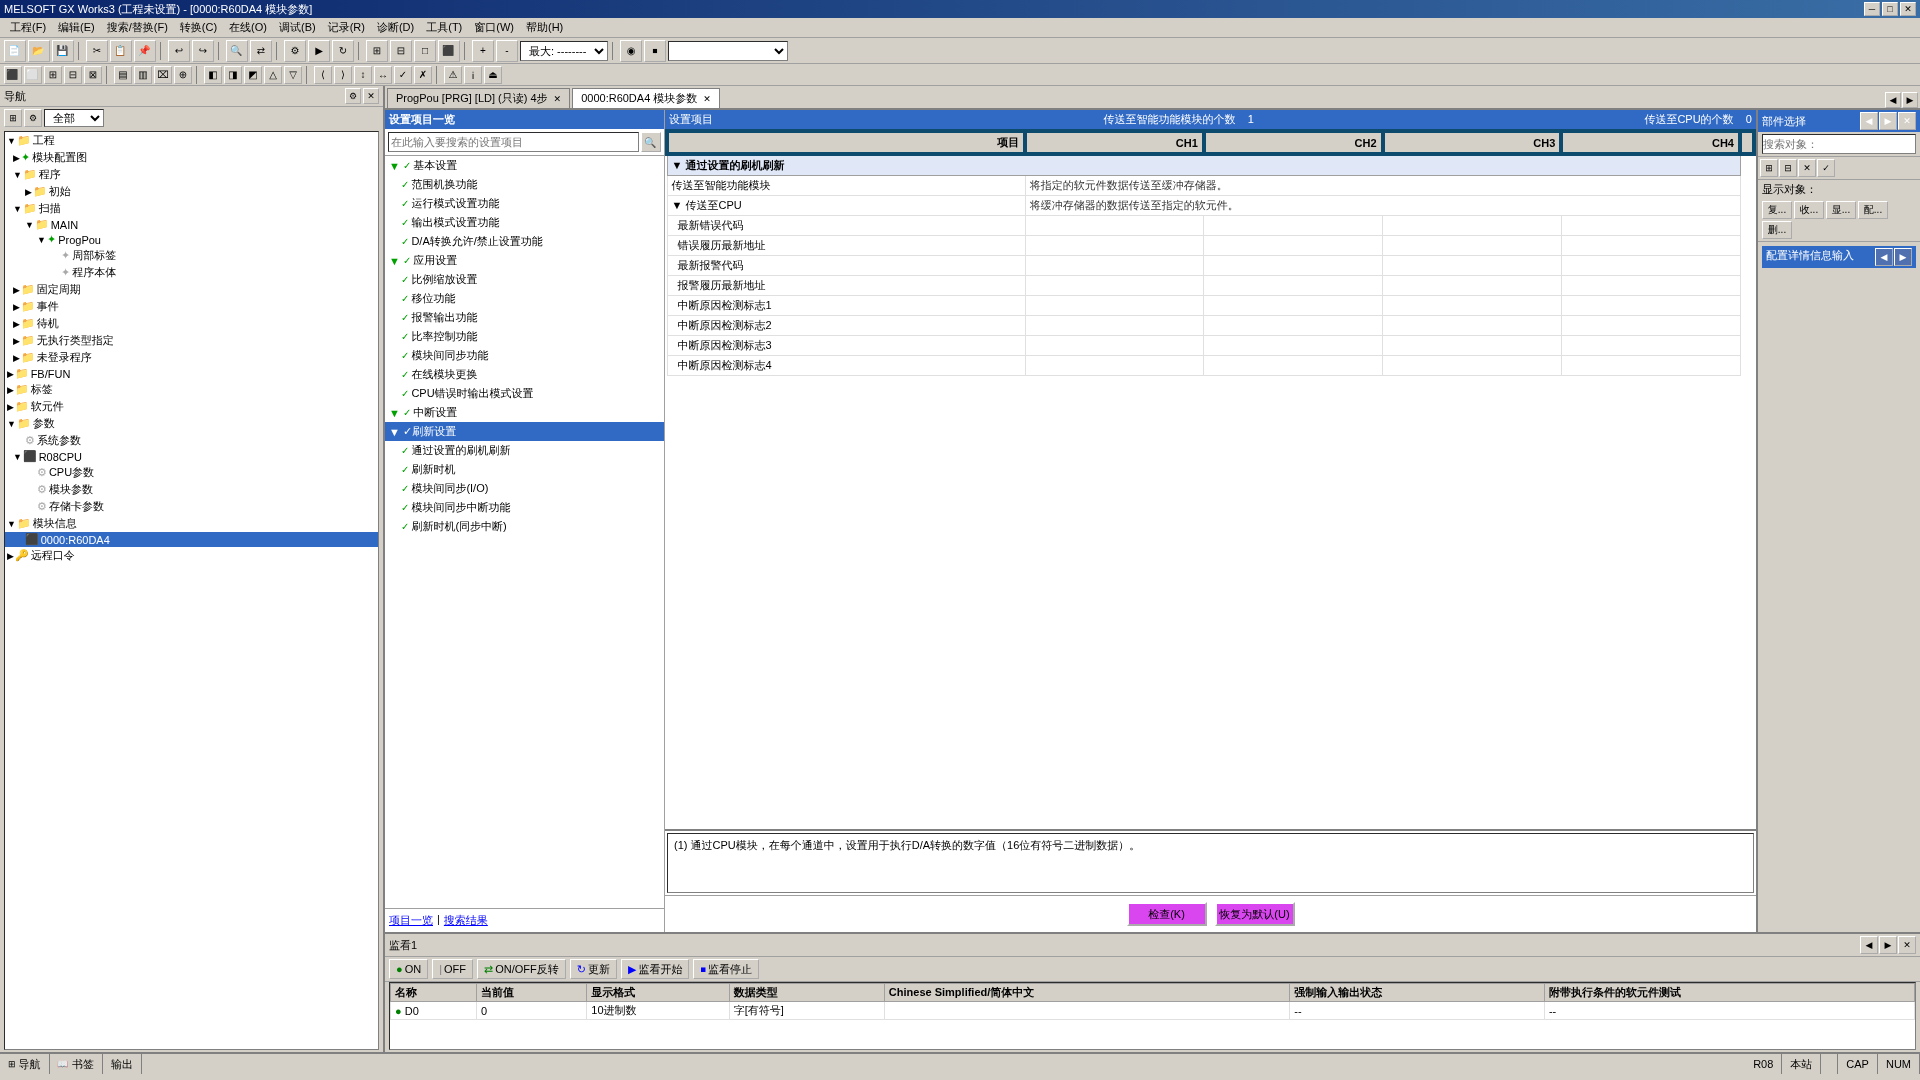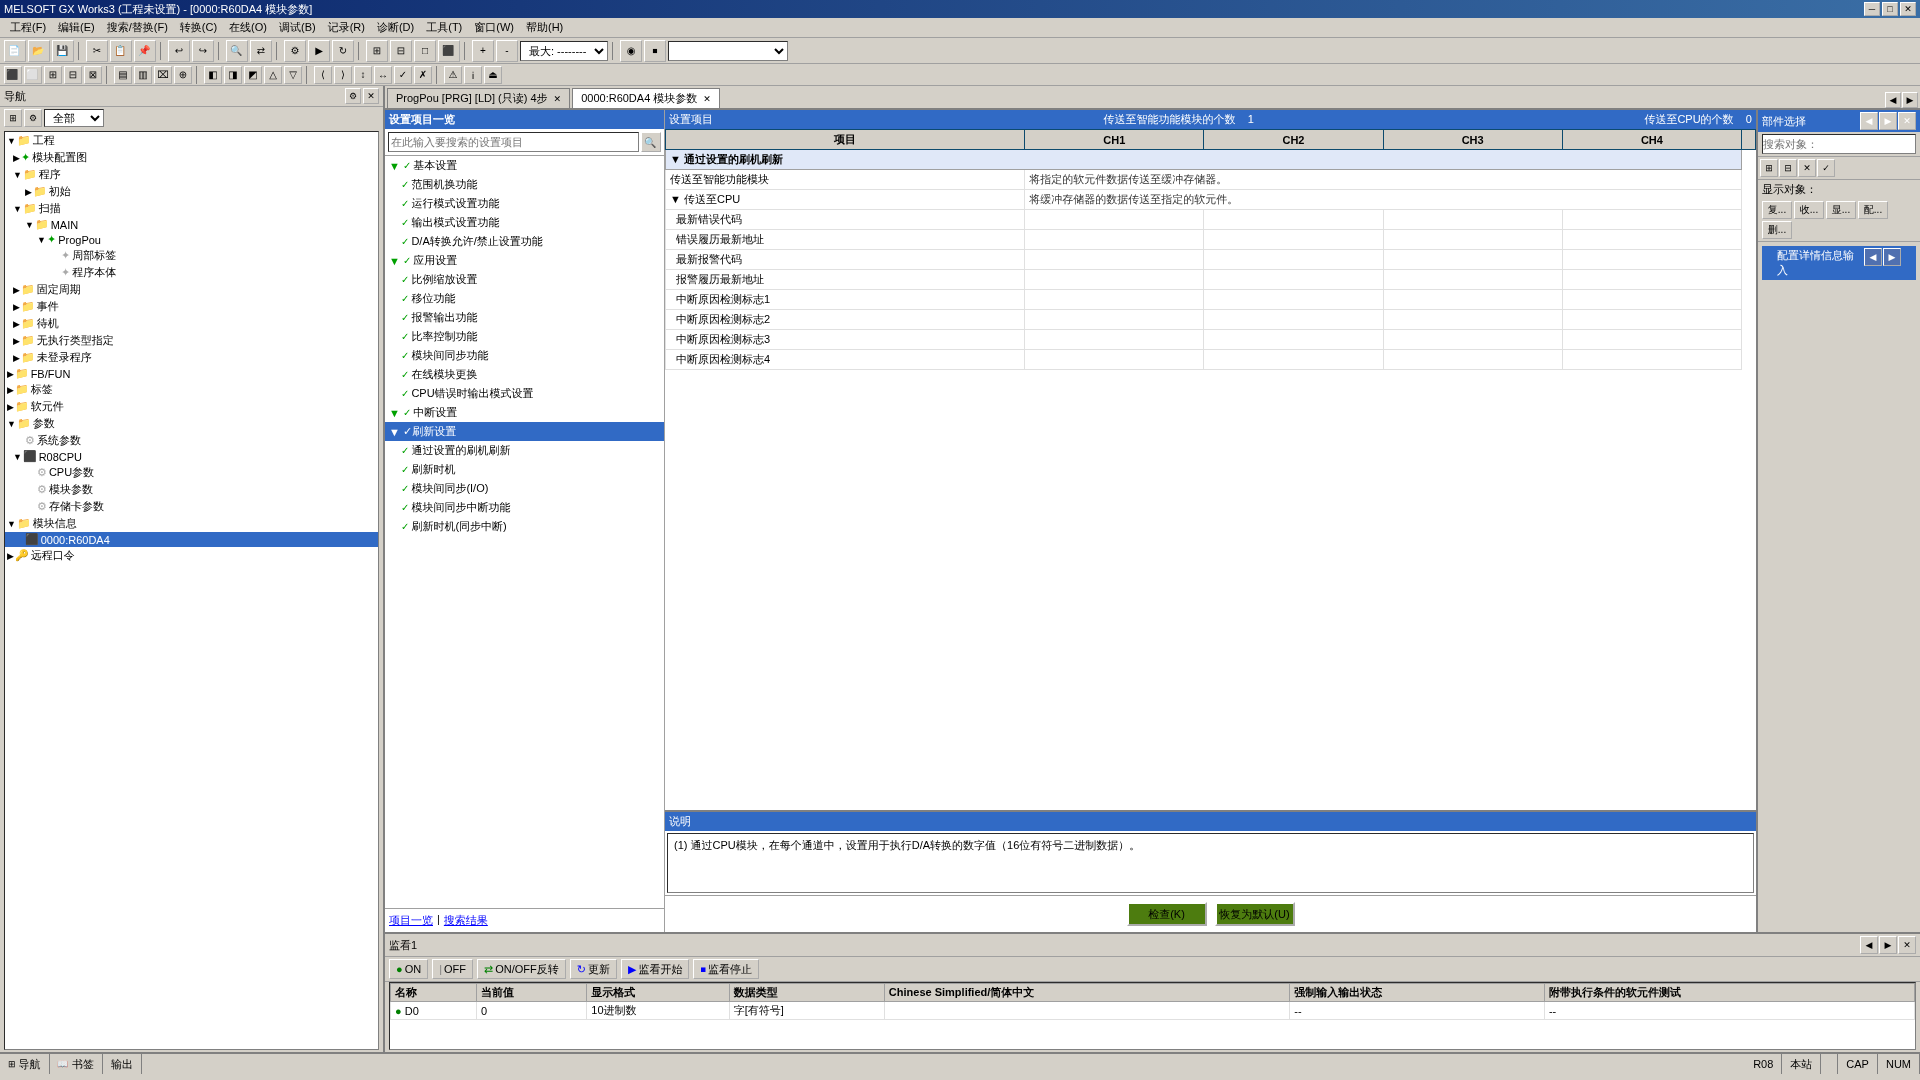--- a/index.html
+++ b/index.html
@@ -186,23 +186,23 @@
       flex: 1;
       overflow-y: auto;
     }
     .s-table {
       width: 100%;
       border-collapse: collapse;
       font-size: 11px;
     }
     .s-table th {
       background: #d4d0c8;
-      border: 1px solid #0c4a6e;
+      border: 4px solid #0c4a6e;
       padding: 2px 4px;
-      text-align: center;
+      text-align: right;
     }
     .s-table td {
       border: 1px solid #e0e0e0;
       padding: 2px 4px;
     }
     .s-table tr.group-header td {
       background: #e0e8f8;
       font-weight: bold;
       border: 1px solid #a0a0a0;
     }
@@ -229,21 +229,21 @@
       margin: 2px;
     }
 
     
     #button-area {
       display: flex; gap: 8px; padding: 6px; justify-content: center;
       border-top: 1px solid #a0a0a0;
     }
     .dlg-btn {
       min-width: 80px; height: 24px;
-      background: #4d7c0f;
+      background: #d946ef;
       border: 2px outset #ffffff;
       cursor: pointer;
       font-size: 11px;
     }
 
     
     #right-side-panel {
       width: 164px;
       border-left: 2px solid #808080;
       background: #d4d0c8;
@@ -770,23 +770,20 @@
                 <td></td>
                 <td></td>
                 <td></td>
                 <td></td>
               </tr>
             </tbody>
           </table>
         </div>
 
         <div id="desc-area">
-          <div id="desc-header">
-            <span>说明</span>
-          </div>
           <div id="desc-content">(1) 通过CPU模块，在每个通道中，设置用于执行D/A转换的数字值（16位有符号二进制数据）。</div>
         </div>
 
         <div id="button-area">
           <button class="dlg-btn">检查(K)</button>
           <button class="dlg-btn">恢复为默认(U)</button>
         </div>
       </div>
 
       <div id="right-side-panel">
@@ -811,21 +808,21 @@
           <span>显示对象：</span>
         </div>
         <div id="rsp-btns">
           <button class="rsp-action-btn">复...</button>
           <button class="rsp-action-btn">收...</button>
           <button class="rsp-action-btn">显...</button>
           <button class="rsp-action-btn">配...</button>
           <button class="rsp-action-btn">删...</button>
         </div>
         <div style="padding:4px;border-top:1px solid #a0a0a0;background:#d4d0c8;">
-          <div style="background:#316ac5;color:white;padding:2px 15px;display:flex;justify-content:space-between;">
+          <div style="background:#316ac5;color:white;padding:2px 4px;display:flex;justify-content:space-between;">
             <span>配置详情信息输入</span>
             <div style="display:flex;gap:1px;">
               <div class="rsp-btn" style="background:#5070b0;color:white;">◀</div>
               <div class="rsp-btn" style="background:#5070b0;color:white;">▶</div>
             </div>
           </div>
         </div>
       </div>
     </div>
 

